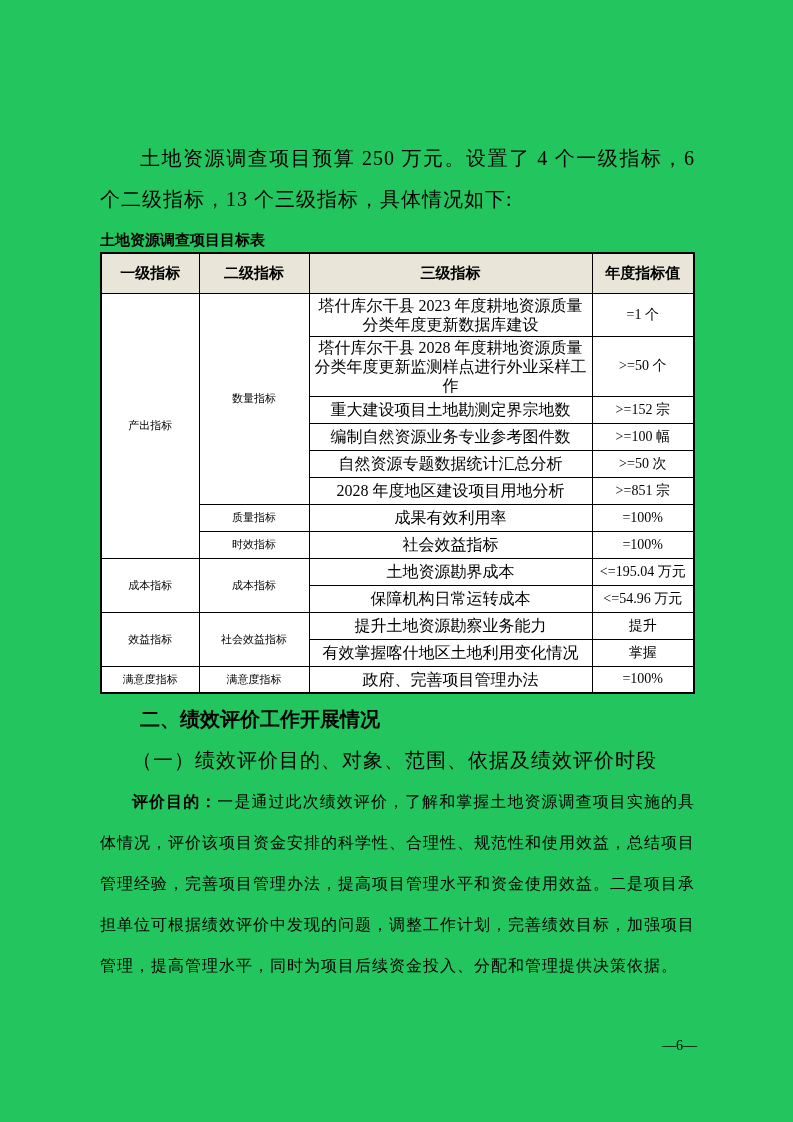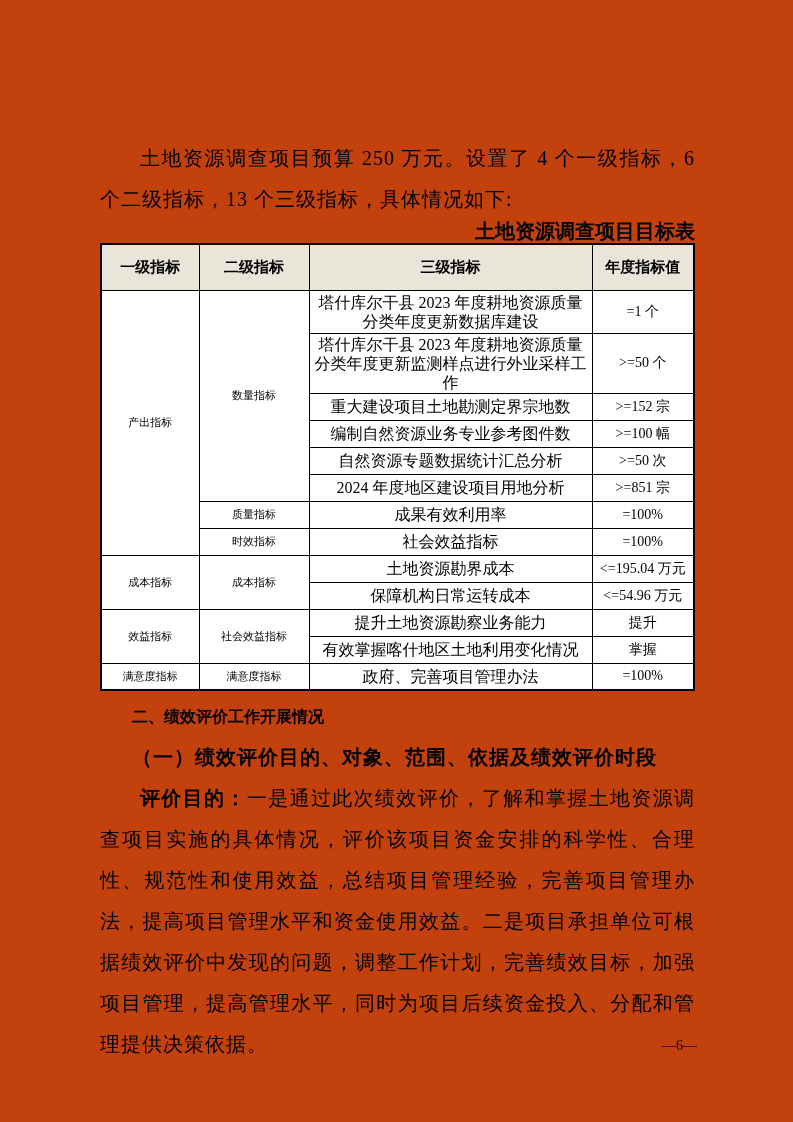--- a/index.html
+++ b/index.html
@@ -1,44 +1,44 @@
 <!DOCTYPE html>
 <html><head>
 <meta charset="utf-8">
 <style>
   * { margin: 0; padding: 0; box-sizing: border-box; }
   html, body { background: #ffffff; }
   .page {
     position: relative;
     width: 793px;
     height: 1122px;
-    background: #c2410c;
+    background: #22c55e;
     color: #000000;
     font-family: "Liberation Serif", serif;
     overflow: hidden;
   }
   .content {
     position: absolute;
     left: 100px;
     top: 138px;
     width: 595px;
   }
   .intro {
     font-size: 20px;
     line-height: 41px;
     text-indent: 2em;
     text-align: justify;
     letter-spacing: 1px;
   }
   .table-title {
-    text-align: right;
+    text-align: left;
     font-weight: bold;
-    font-size: 20px;
+    font-size: 15px;
     line-height: 22px;
-    margin-top: 0;
+    margin-top: 9px;
   }
   table.goal-table {
     width: 593px;
     border-collapse: collapse;
     table-layout: fixed;
     border: 2px solid #000;
     margin-top: 1px;
   }
   table.goal-table col.c1 { width: 98px; }
   table.goal-table col.c2 { width: 110px; }
@@ -47,44 +47,44 @@
   table.goal-table th, table.goal-table td {
     border: 1px solid #000;
     text-align: center;
     vertical-align: middle;
     padding: 1px 2px;
   }
   table.goal-table th {
     background: #e9e5d8;
     font-weight: bold;
     font-size: 15px;
-    height: 46px;
+    height: 40px;
   }
   table.goal-table td { font-size: 11px; background: #ffffff; }
   table.goal-table td.cell-l3 { font-size: 16px; line-height: 19px; }
   table.goal-table td.cell-val { font-size: 14px; }
   tr.row-tall { height: 43px; }
   tr.row-std  { height: 27px; }
   .heading-2 {
-    font-size: 16px;
+    font-size: 20px;
     font-weight: bold;
     line-height: 41px;
     text-indent: 2em;
     margin-top: 5px;
     font-family: "Liberation Sans", sans-serif;
   }
   .heading-2-1 {
     font-size: 20px;
-    font-weight: bold;
+    font-weight: normal;
     line-height: 41px;
     text-indent: 1.6em;
     letter-spacing: 1px;
   }
   .body-para {
-    font-size: 20px;
+    font-size: 16px;
     line-height: 41px;
     text-indent: 2em;
     text-align: justify;
     letter-spacing: 1px;
   }
   .body-para .lead { font-weight: bold; }
   .page-number {
     position: absolute;
     right: 96px;
     top: 1038px;
@@ -119,37 +119,37 @@
         </tr>
       </thead>
       <tbody>
         <tr class="row-tall">
           <td rowspan="8" class="cell-l1">产出指标</td>
           <td rowspan="6" class="cell-l2">数量指标</td>
           <td class="cell-l3">塔什库尔干县 2023 年度耕地资源质量分类年度更新数据库建设</td>
           <td class="cell-val">=1 个</td>
         </tr>
         <tr class="row-tall">
-          <td class="cell-l3">塔什库尔干县 2023 年度耕地资源质量分类年度更新监测样点进行外业采样工作</td>
+          <td class="cell-l3">塔什库尔干县 2028 年度耕地资源质量分类年度更新监测样点进行外业采样工作</td>
           <td class="cell-val">&gt;=50 个</td>
         </tr>
         <tr class="row-std">
           <td class="cell-l3">重大建设项目土地勘测定界宗地数</td>
           <td class="cell-val">&gt;=152 宗</td>
         </tr>
         <tr class="row-std">
           <td class="cell-l3">编制自然资源业务专业参考图件数</td>
           <td class="cell-val">&gt;=100 幅</td>
         </tr>
         <tr class="row-std">
           <td class="cell-l3">自然资源专题数据统计汇总分析</td>
           <td class="cell-val">&gt;=50 次</td>
         </tr>
         <tr class="row-std">
-          <td class="cell-l3">2024 年度地区建设项目用地分析</td>
+          <td class="cell-l3">2028 年度地区建设项目用地分析</td>
           <td class="cell-val">&gt;=851 宗</td>
         </tr>
         <tr class="row-std">
           <td class="cell-l2">质量指标</td>
           <td class="cell-l3">成果有效利用率</td>
           <td class="cell-val">=100%</td>
         </tr>
         <tr class="row-std">
           <td class="cell-l2">时效指标</td>
           <td class="cell-l3">社会效益指标</td>

